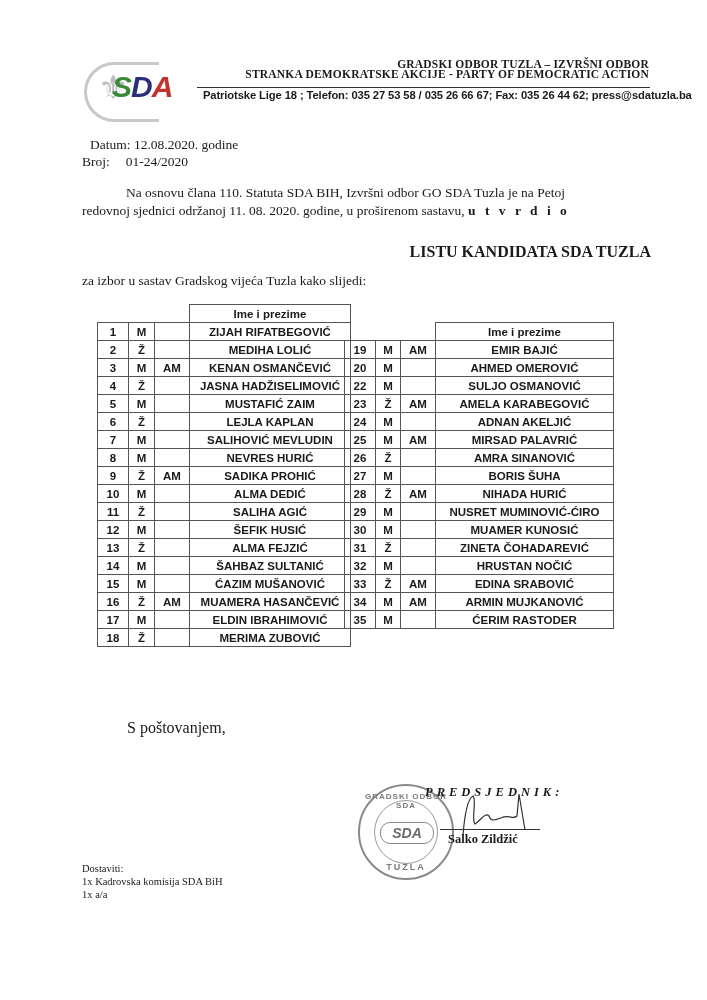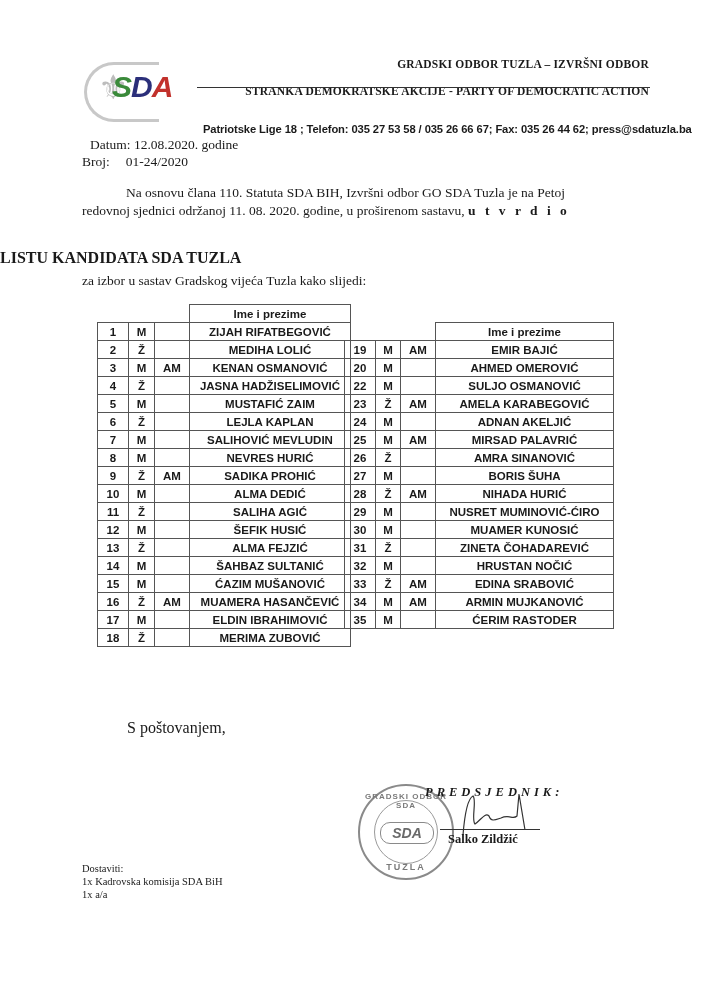--- a/index.html
+++ b/index.html
@@ -5,32 +5,32 @@
   html, body { margin:0; padding:0; background:#ffffff; }
   body { width:707px; height:1000px; position:relative; overflow:hidden; font-family:"Liberation Serif", serif; color:#1a1a1a; }
   .abs { position:absolute; }
   
   .logo { left:80px; top:58px; width:110px; height:62px; }
   .logo-swoosh { position:absolute; left:4px; top:4px; width:72px; height:54px; border:3px solid #c8c8c8; border-right:none; border-radius:40px 0 0 40px; }
   .logo-fleur { position:absolute; left:18px; top:12px; font-size:34px; color:#bdbdbd; font-family:"DejaVu Sans", sans-serif; line-height:1; }
   .logo-text { position:absolute; left:32px; top:14px; font-family:"Liberation Sans", sans-serif; font-weight:bold; font-style:italic; font-size:30px; letter-spacing:-1px; line-height:1; }
   .logo-text .s { color:#3a8a3a; } .logo-text .d { color:#2b2f7a; } .logo-text .a { color:#c2312c; }
   .hdr1, .hdr2 { right:58px; font-family:"Liberation Serif", serif; font-weight:bold; font-size:11.5px; text-align:right; letter-spacing:0.2px; }
-  .hdr1 { top:58px; } .hdr2 { top:85px; }
+  .hdr1 { top:58px; } .hdr2 { top:68px; }
   .hdr-rule { left:197px; right:57px; top:87px; border-top:1px solid #333; }
-  .hdr3 { left:203px; top:89px; font-family:"Liberation Sans", sans-serif; font-weight:bold; font-size:11.2px; letter-spacing:-0.1px;margin-top:34px; }
+  .hdr3 { left:203px; top:89px; font-family:"Liberation Sans", sans-serif; font-weight:bold; font-size:11.2px; letter-spacing:-0.1px; }
   
   .t { font-size:13.5px; }
   .date { left:90px; top:137px; }
   .broj { left:82px; top:154px; }
   .broj .num { margin-left:16px; }
   .p1 { left:126px; top:185px; }
   .p2 { left:82px; top:203px; }
   .spaced { font-weight:bold; letter-spacing:3px; }
-  .title { left:0; width:651px; top:249px; text-align:left; font-weight:bold; font-size:16px; }
+  .title { left:0; width:651px; top:243px; text-align:right; font-weight:bold; font-size:16px; }
   .intro { left:82px; top:273px; }
   
   table { border-collapse:collapse; font-family:"Liberation Sans", sans-serif; font-weight:bold; font-size:11.5px; color:#1a1a1a; }
   td { border:1px solid #555; height:17px; padding:0; text-align:center; }
   td.empty { border:none; }
   .left-table { left:97px; top:304px; }
   .left-table .c-num { width:30px; } .left-table .c-sex { width:25px; } .left-table .c-am { width:34px; } .left-table .c-name { width:160px; }
   .right-table { left:344px; top:322px; }
   .right-table .c-num { width:30px; } .right-table .c-sex { width:24px; } .right-table .c-am { width:34px; } .right-table .c-name { width:177px; }
   .hdr-cell { font-weight:bold; }
@@ -85,21 +85,21 @@
       <tr>
         <td class="c-num">2</td>
         <td class="c-sex">Ž</td>
         <td class="c-am"></td>
         <td class="c-name">MEDIHA LOLIĆ</td>
       </tr>
       <tr>
         <td class="c-num">3</td>
         <td class="c-sex">M</td>
         <td class="c-am">AM</td>
-        <td class="c-name">KENAN OSMANOVIĆ</td>
+        <td class="c-name">KENAN OSMANČEVIĆ</td>
       </tr>
       <tr>
         <td class="c-num">4</td>
         <td class="c-sex">Ž</td>
         <td class="c-am"></td>
         <td class="c-name">JASNA HADŽISELIMOVIĆ</td>
       </tr>
       <tr>
         <td class="c-num">5</td>
         <td class="c-sex">M</td>

